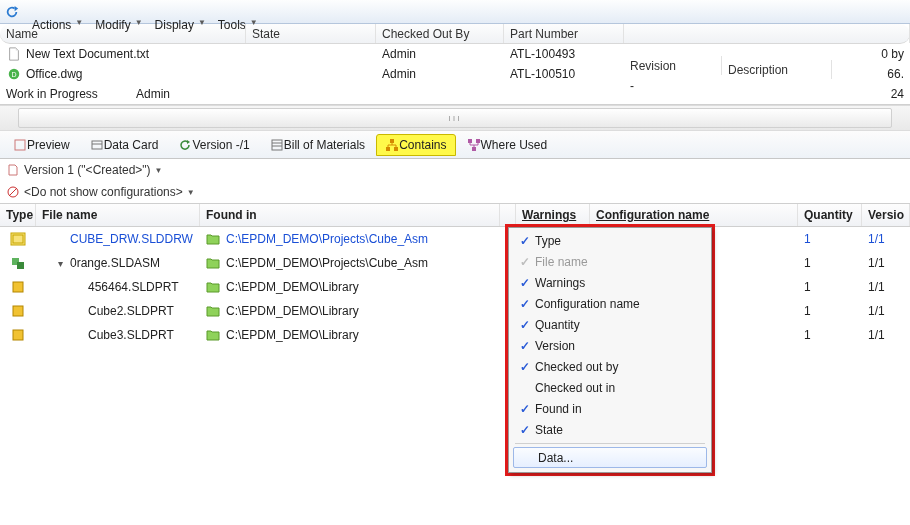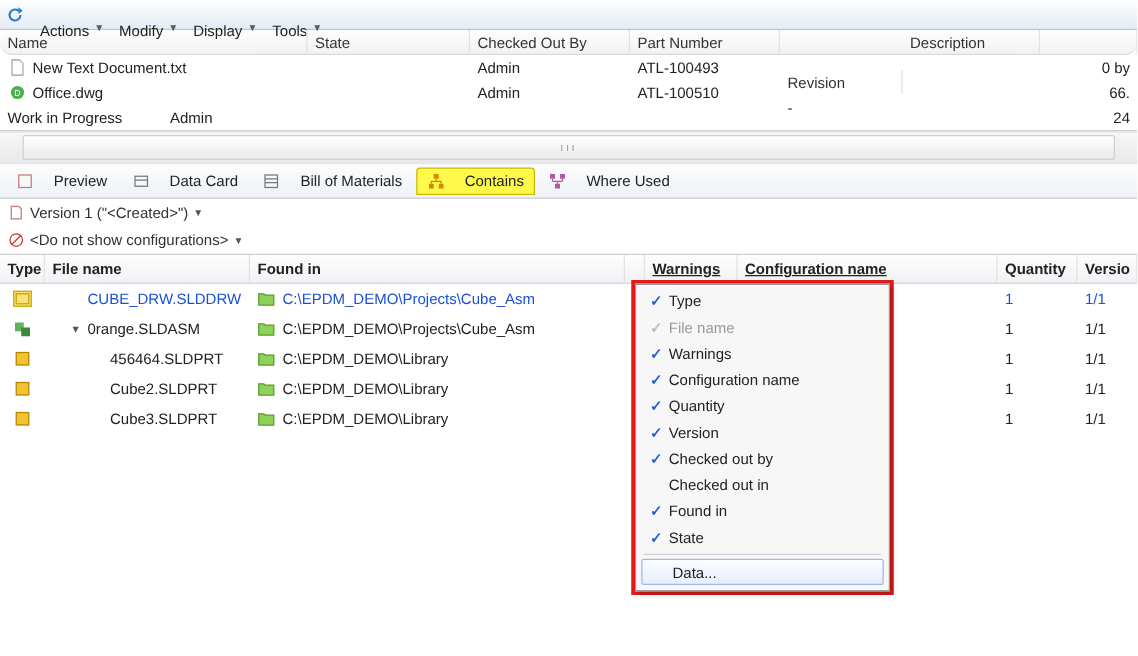--- a/index.html
+++ b/index.html
@@ -58,21 +58,21 @@
     padding: 0 6px;
     overflow: hidden; white-space: nowrap; text-overflow: ellipsis;
     height: 100%;
     display: flex; align-items: center;
   }
   .c-name { width: 246px; }
   .c-state { width: 130px; }
   .c-cob  { width: 128px; }
   .c-part { width: 120px; }
   .c-rev  { width: 98px; margin-top: 32px; }
-  .c-desc { width: 110px; }
+  .c-desc { width: 110px; margin-top: 36px; }
   .c-tail { flex: 1; justify-content: flex-end; }
 
   .row-icon {
     width: 16px; height: 16px; margin-right: 4px; flex: 0 0 16px;
     display: inline-flex; align-items: center; justify-content: center;
   }
   .icon-file { color:#888; }
   .icon-dwg  { color:#2a9a2a; }
   .icon-asm  { color:#2a9a2a; }
 
@@ -98,21 +98,21 @@
   
   .tabstrip {
     height: 28px;
     background: linear-gradient(#fcfcfc,#eef2f7);
     border-bottom: 1px solid #c7c7c7;
     display: flex; align-items: center;
     padding: 0 4px;
     gap: 2px;
   }
   .tab {
-    display: flex; align-items: center; gap: 16px;
+    display: flex; align-items: center; gap: 0;
     padding: 3px 8px;
     border: 1px solid transparent;
     border-radius: 3px 3px 0 0;
     cursor: default;
   }
   .tab.active {
     background: #fff94a;
     border: 1px solid #c9b800;
   }
   .tab .ticon { width: 14px; height: 14px; display:inline-flex; align-items:center; justify-content:center; }
@@ -299,20 +299,29 @@
       <span>Preview</span>
     </div>
     <div class="tab">
       <span class="ticon">
           <svg width="12" height="12" viewBox="0 0 12 12">
             <rect x="1" y="2" width="10" height="8" fill="none" stroke="#777"></rect>
             <line x1="1" y1="5" x2="11" y2="5" stroke="#777"></line>
           </svg>
         </span>
       <span>Data Card</span>
+    </div>
+    <div class="tab">
+      <span class="ticon">
+          <svg width="12" height="12" viewBox="0 0 12 12">
+            <path fill="none" stroke="#3a8a3a" stroke-width="1.5" d="M10 6a4 4 0 1 1-1.5-3"></path>
+            <path fill="#3a8a3a" d="M8 1l3 2-3 2z"></path>
+          </svg>
+        </span>
+      <span>Version -/1</span>
     </div>
     <div class="tab">
       <span class="ticon">
           <svg width="12" height="12" viewBox="0 0 12 12">
             <rect x="1" y="1" width="10" height="10" fill="none" stroke="#777"></rect>
             <line x1="1" y1="4" x2="11" y2="4" stroke="#777"></line>
             <line x1="1" y1="7" x2="11" y2="7" stroke="#777"></line>
           </svg>
         </span>
       <span>Bill of Materials</span>

